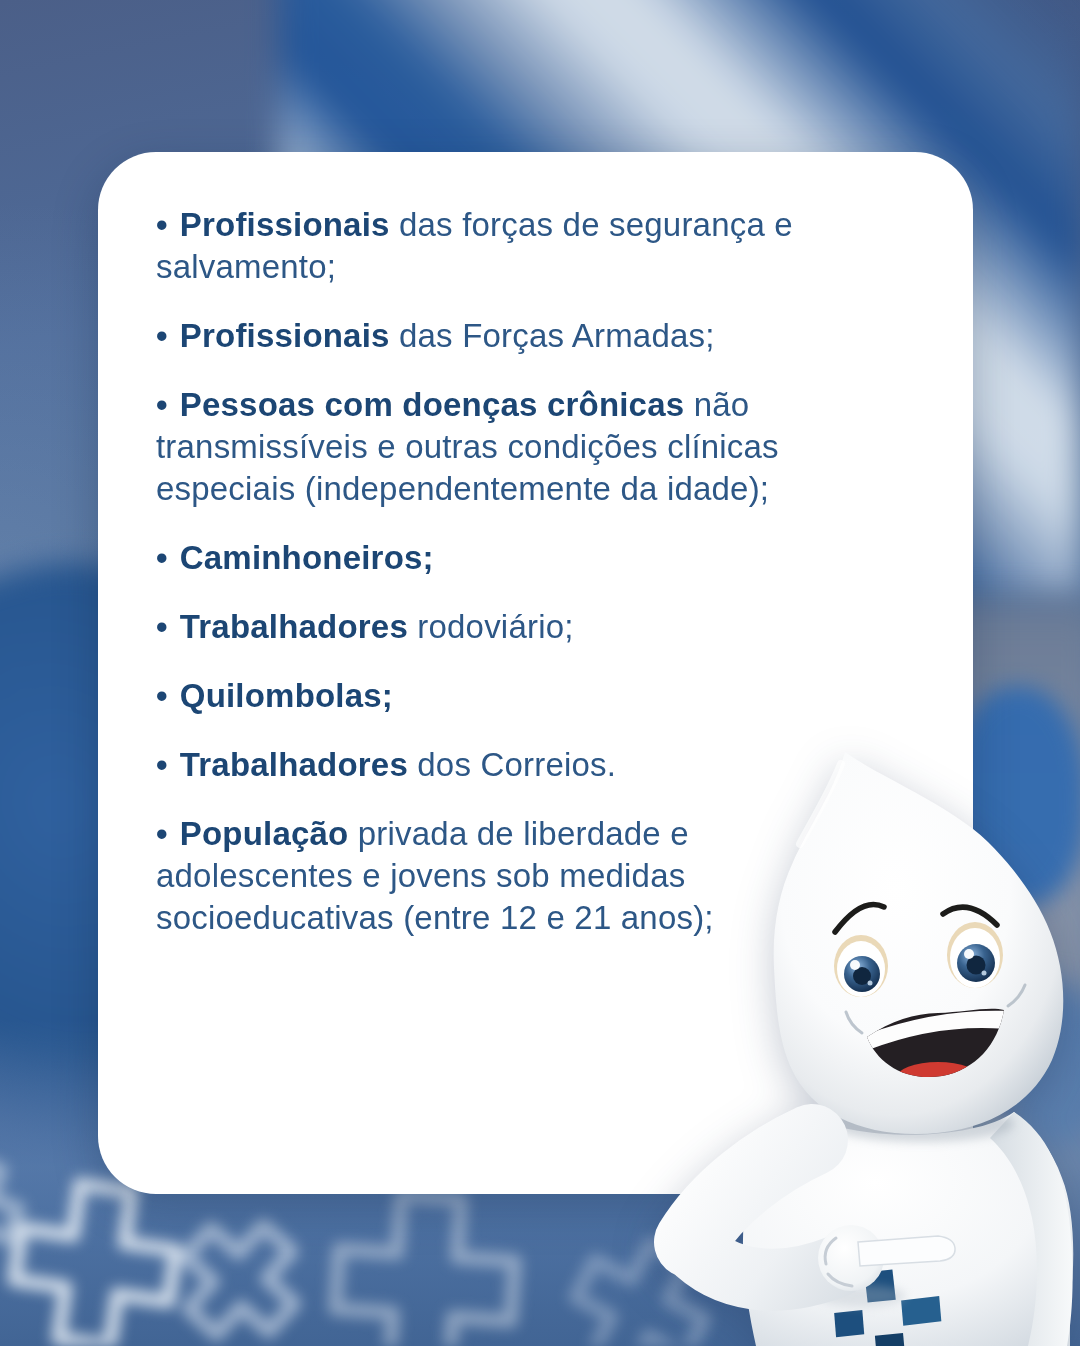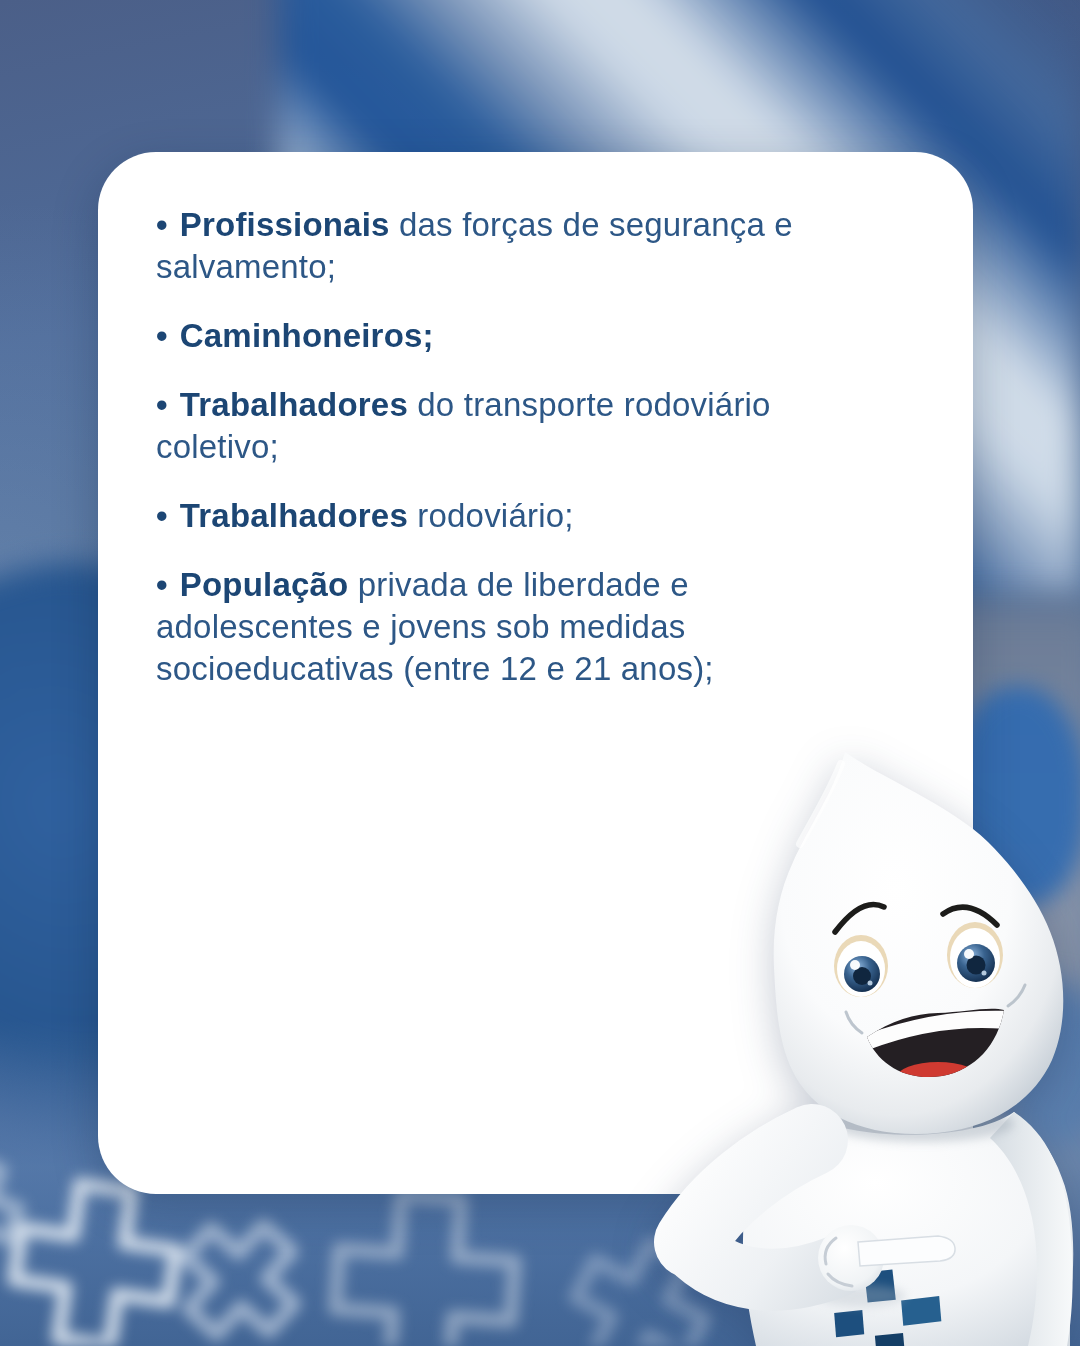--- a/index.html
+++ b/index.html
@@ -73,24 +73,28 @@
         <path d="M-21,-62H21V-21H62V21H21V62H-21V21H-62V-21H-21Z" transform="translate(700,228) rotate(28)" opacity="0.32"></path>
         <path d="M-16,-46H16V-16H46V16H16V46H-16V16H-46V-16H-16Z" transform="translate(30,128) rotate(20)" opacity="0.5"></path>
       </g>
     </svg>
   </div>
 
   <div class="card">
     <ul>
       <li><span class="bullet">•</span><span class="b">Profissionais</span><span class="r"> das forças de segurança e
 salvamento;</span></li>
+      <li><span class="bullet">•</span><span class="b">Profissionais</span><span class="r"> das Forças Armadas;</span></li>
+      <li><span class="bullet">•</span><span class="b">Pessoas com doenças crônicas</span><span class="r"> não
+transmissíveis e outras condições clínicas
+especiais (independentemente da idade);</span></li>
       <li><span class="bullet">•</span><span class="b">Caminhoneiros;</span><span class="r"></span></li>
-      <li><span class="bullet">•</span><span class="b">Trabalhadores</span><span class="r"> do transporte rodoviário
-coletivo;</span></li>
       <li><span class="bullet">•</span><span class="b">Trabalhadores</span><span class="r"> rodoviário;</span></li>
+      <li><span class="bullet">•</span><span class="b">Quilombolas;</span><span class="r"></span></li>
+      <li><span class="bullet">•</span><span class="b">Trabalhadores</span><span class="r"> dos Correios.</span></li>
       <li><span class="bullet">•</span><span class="b">População</span><span class="r"> privada de liberdade e
 adolescentes e jovens sob medidas
 socioeducativas (entre 12 e 21 anos);</span></li>
     </ul>
   </div>
 
   <svg class="mascot" viewBox="0 0 480 606">
     <defs>
       <radialGradient id="gHead" cx="42%" cy="36%" r="72%">
         <stop offset="0%" stop-color="#ffffff"></stop>

